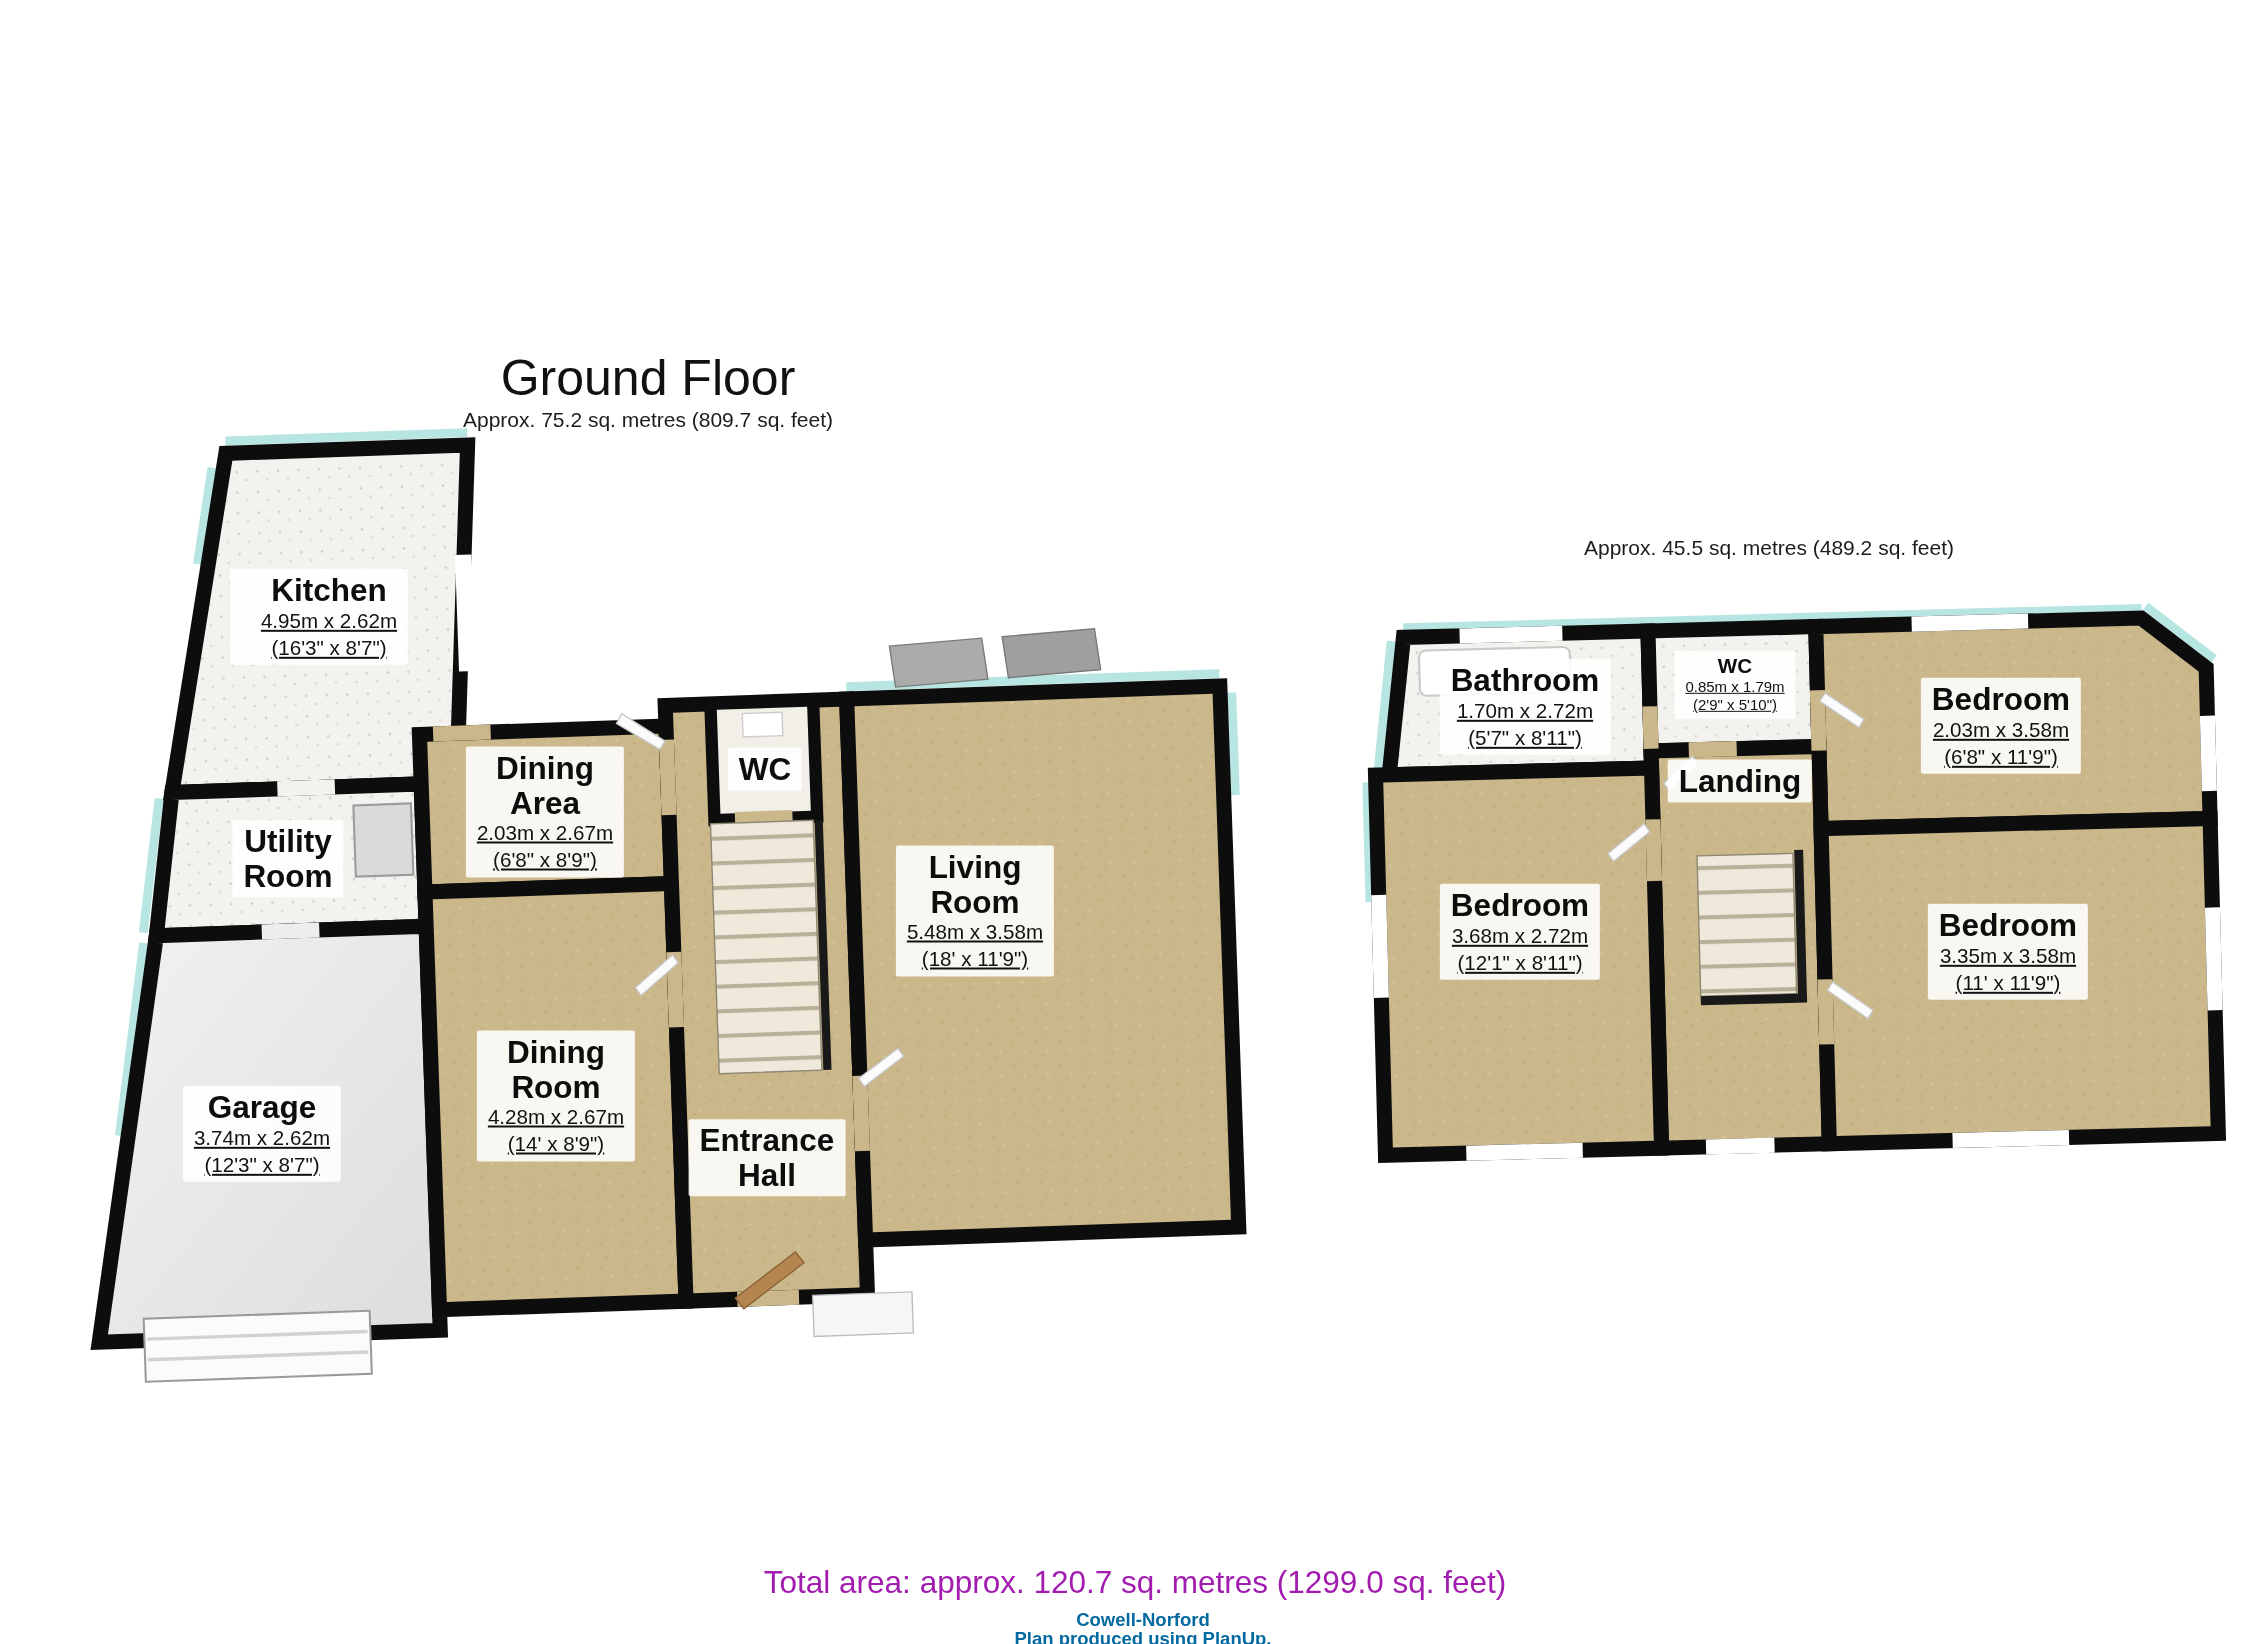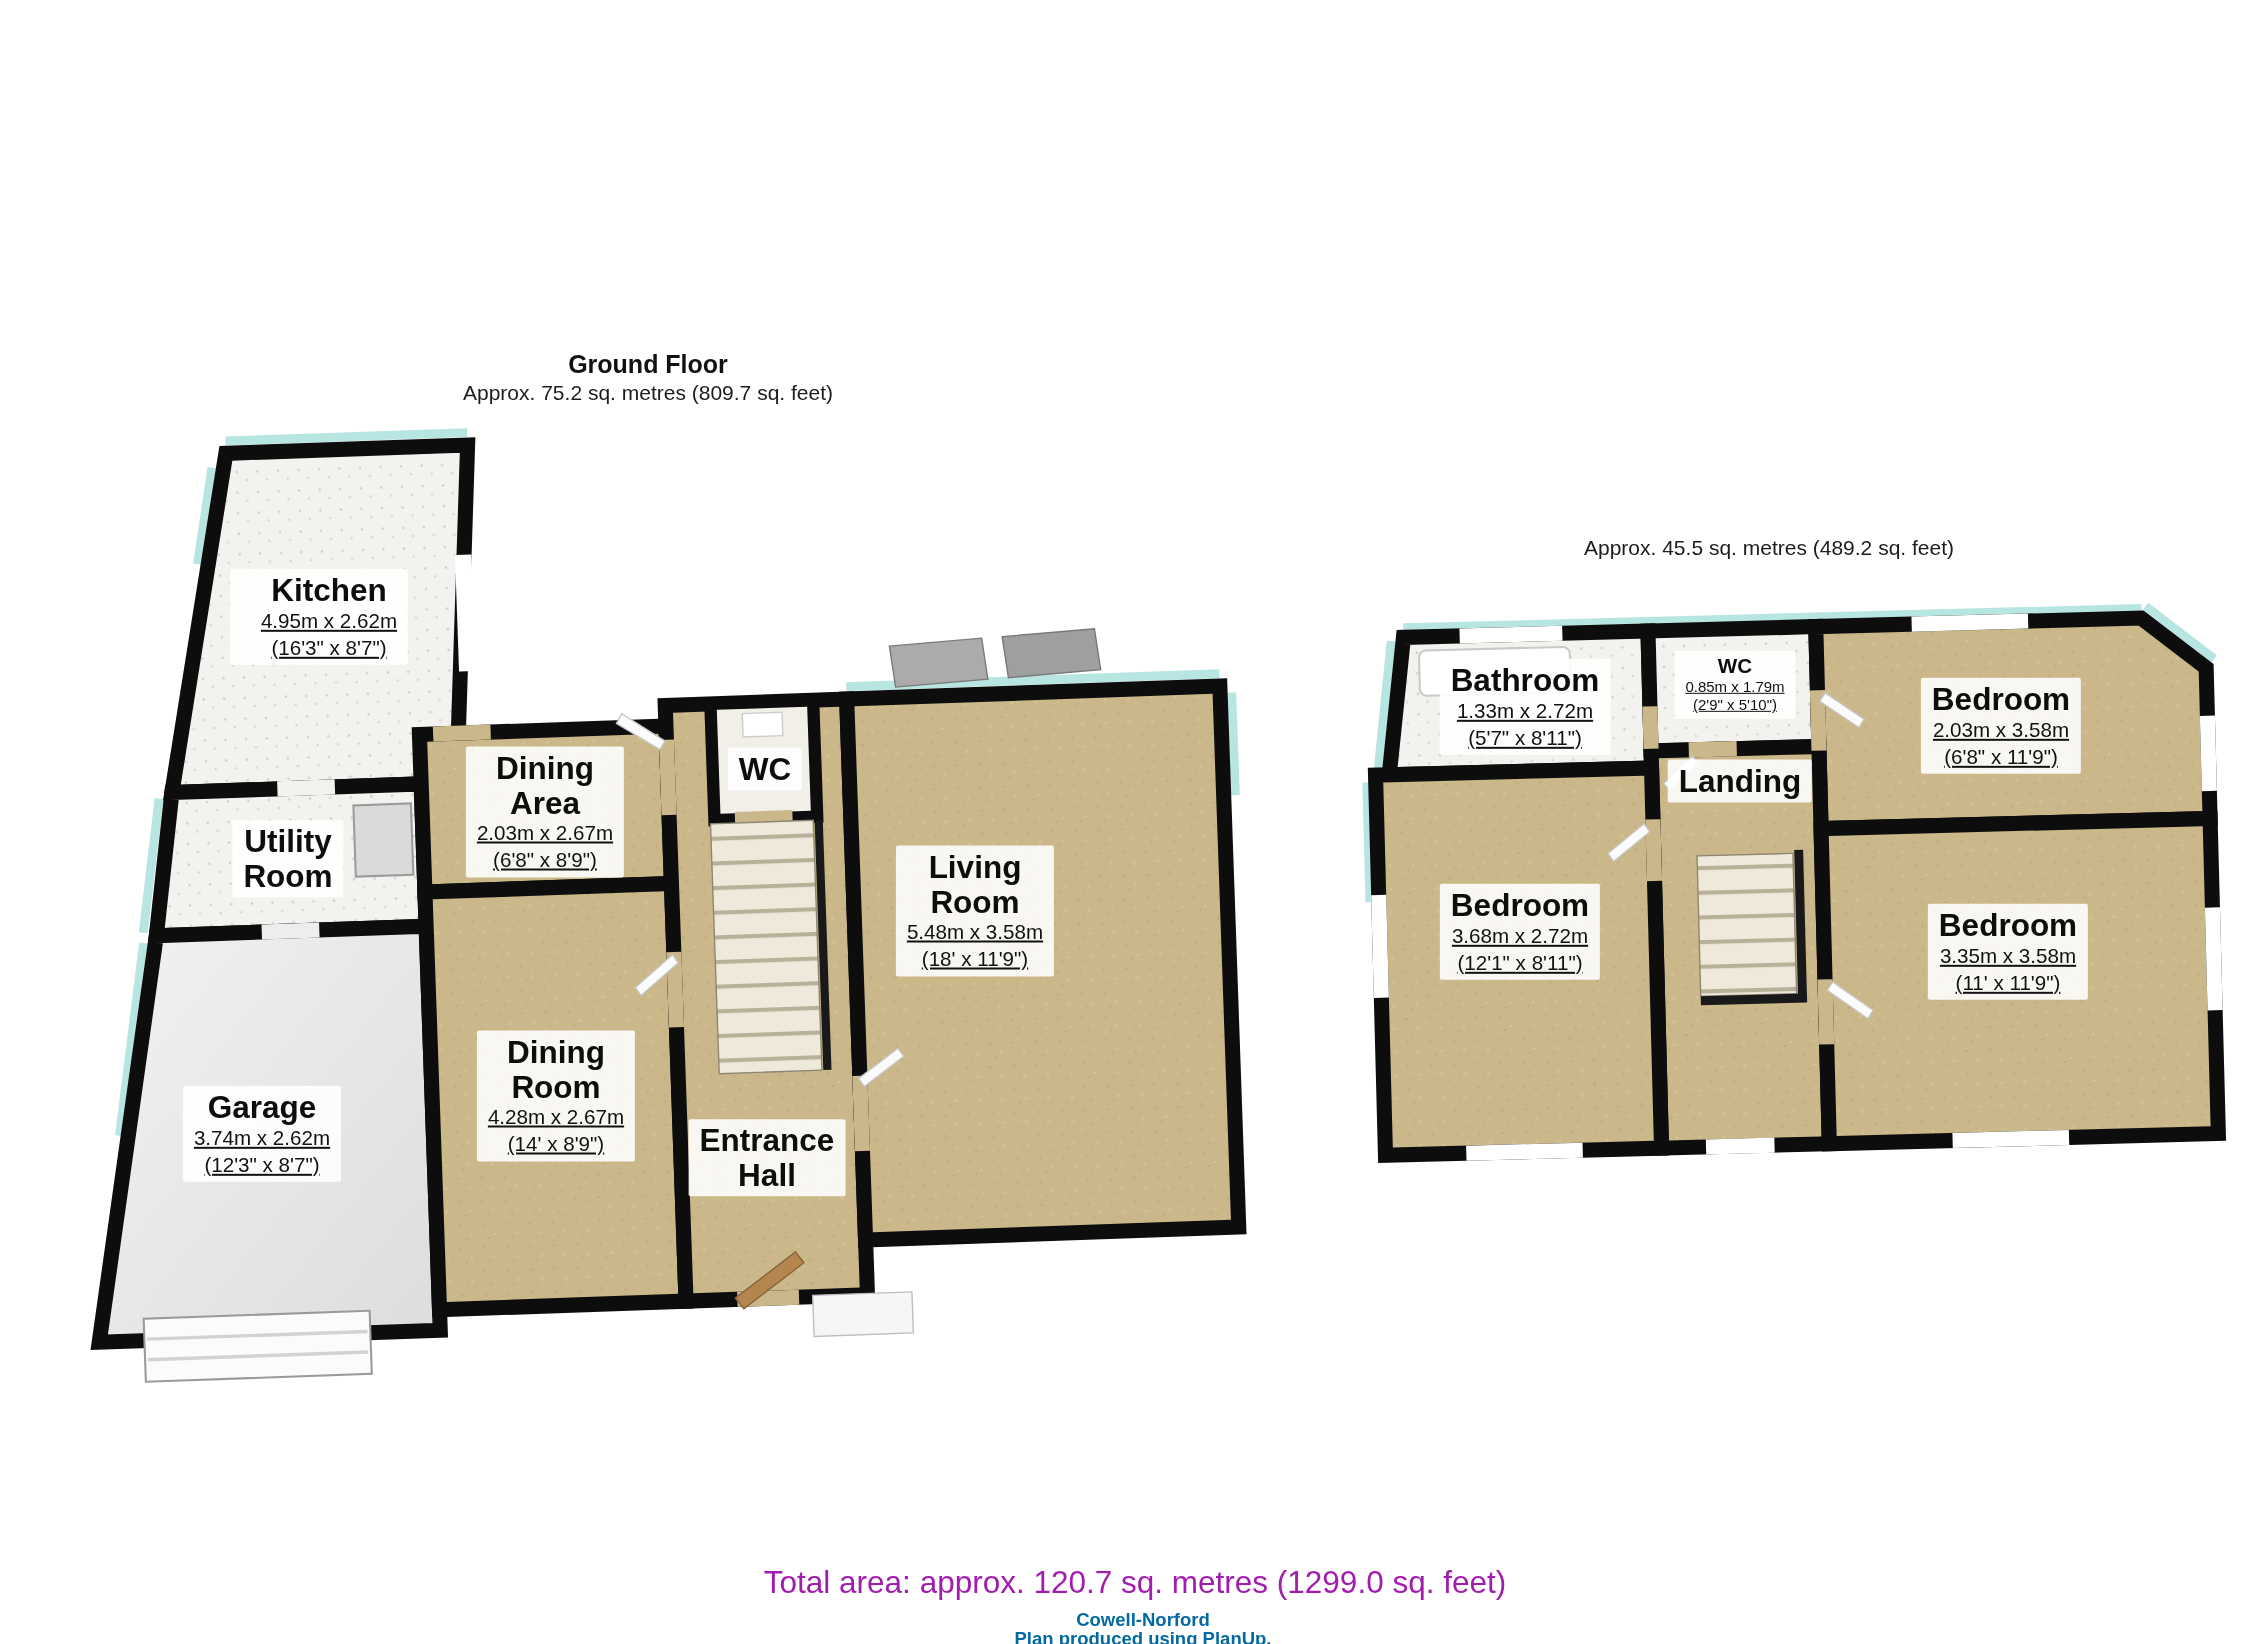--- a/index.html
+++ b/index.html
@@ -5,21 +5,21 @@
   html,body{margin:0;padding:0;background:#ffffff;}
   .page{position:relative;width:2261px;height:1645px;overflow:hidden;background:#ffffff;
         font-family:"Liberation Sans", sans-serif;color:#111;}
   svg.plan{position:absolute;left:0;top:0;}
   .wall{stroke:#0d0d0d;stroke-width:22;stroke-linejoin:miter;}
   .wall2{stroke:#0d0d0d;stroke-width:18;stroke-linejoin:miter;}
   .teal{stroke:#b7e5e1;stroke-width:13;}
   .leaf{fill:#fbfbfb;stroke:#c6c6c6;stroke-width:2;}
   .labels{position:absolute;left:0;top:0;width:100%;height:100%;}
   .floor-header{position:absolute;transform:translateX(-50%);text-align:center;white-space:nowrap;}
-  .floor-title{font-weight:bold;font-size:25px;line-height:1.1;color:#111;}
+  .floor-title{font-weight:normal;font-size:50px;line-height:1.1;color:#111;}
   .floor-subtitle{font-size:21px;line-height:1.3;color:#1c1c1c;}
   .room-label{position:absolute;transform:translate(-50%,-50%);text-align:center;
               background:rgba(255,255,255,0.88);padding:4.1px 11px;border-radius:2.1px;}
   .room-name{font-weight:bold;font-size:31.5px;line-height:1.1;white-space:pre-line;color:#0d0d0d;}
   .room-dim{font-size:20.6px;line-height:1.3;color:#111;text-decoration:underline;}
   .room-label.small .room-name{font-size:20.6px;}
   .room-label.small .room-dim{font-size:15px;line-height:1.25;}
   .total-area{position:absolute;transform:translateX(-50%);font-size:31.5px;white-space:nowrap;color:#a21caf;}
   .credit{position:absolute;transform:translateX(-50%);font-size:18.5px;font-weight:bold;white-space:nowrap;color:#0369a1;}
 </style>
@@ -194,21 +194,21 @@
 
     <div class="room-label" style="left:975px;top:911px;">
       <div class="room-name">Living
 Room</div>
       <div class="room-dim">5.48m x 3.58m</div>
       <div class="room-dim">(18' x 11'9")</div>
     </div>
 
     <div class="room-label" style="left:1525px;top:707px;">
       <div class="room-name">Bathroom</div>
-      <div class="room-dim">1.33m x 2.72m</div>
+      <div class="room-dim">1.70m x 2.72m</div>
       <div class="room-dim">(5'7" x 8'11")</div>
     </div>
 
     <div class="room-label small" style="left:1735px;top:685px;">
       <div class="room-name">WC</div>
       <div class="room-dim">0.85m x 1.79m</div>
       <div class="room-dim">(2'9" x 5'10")</div>
     </div>
 
     <div class="room-label" style="left:2001px;top:726px;">

